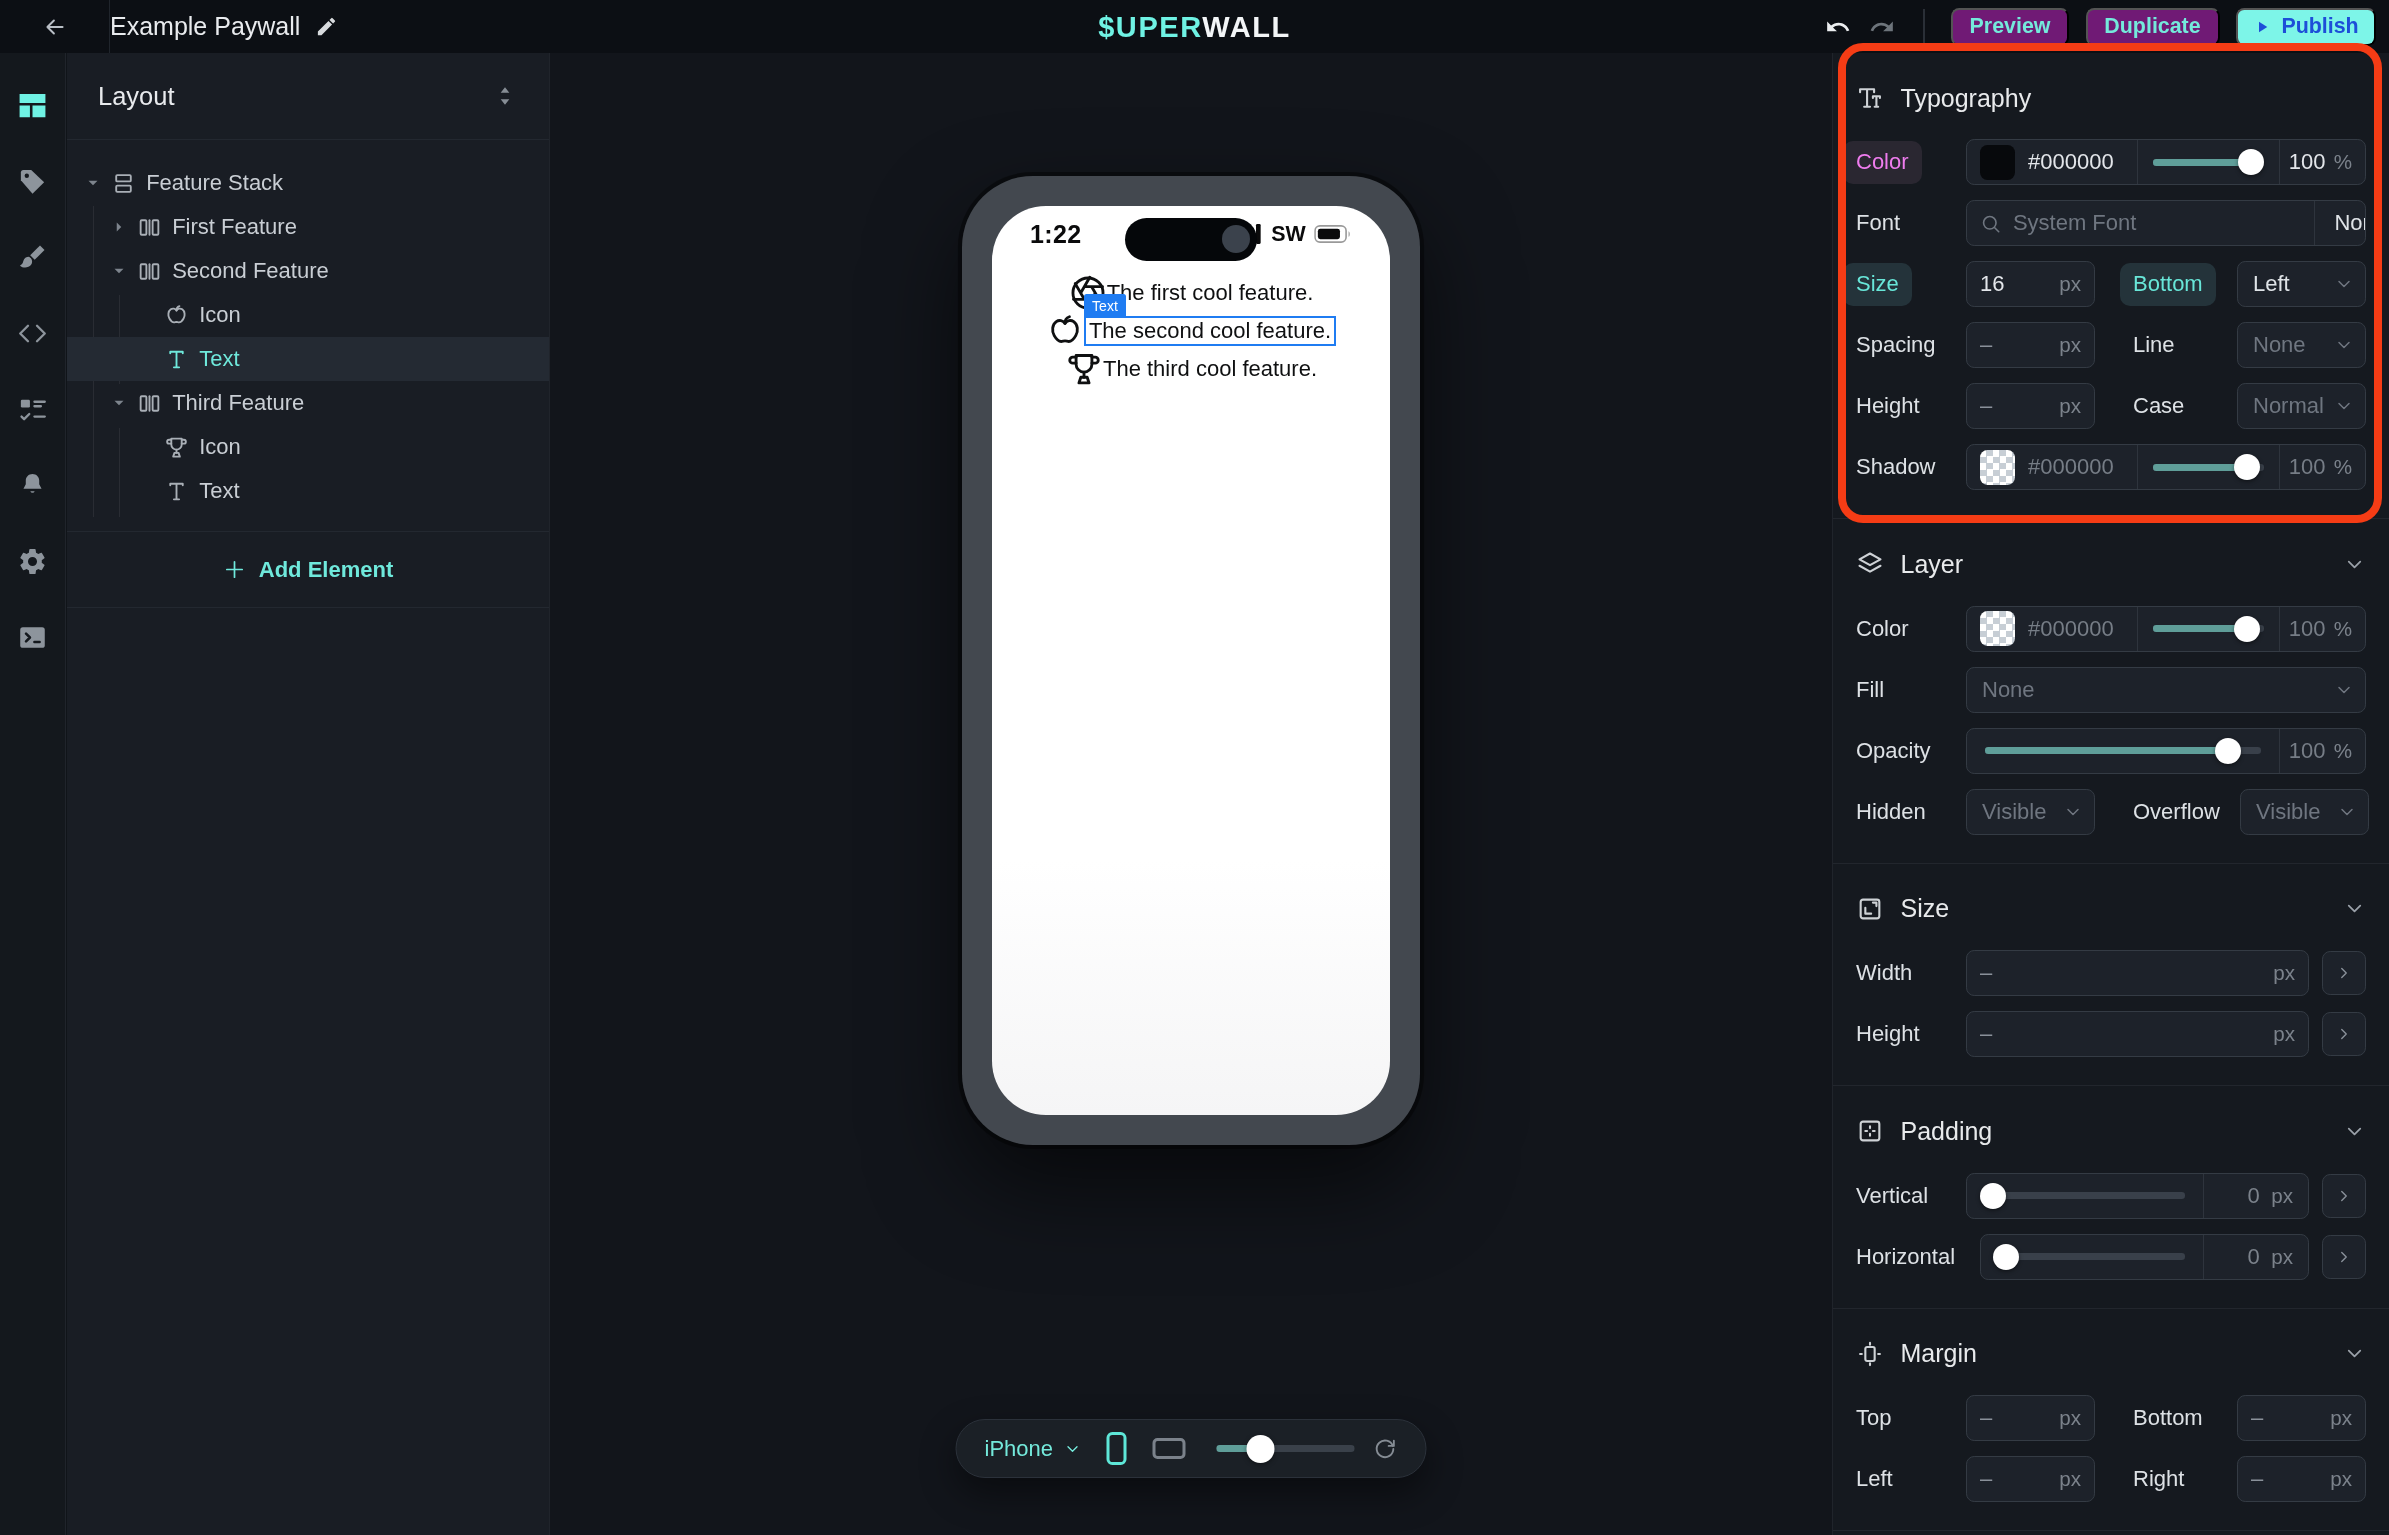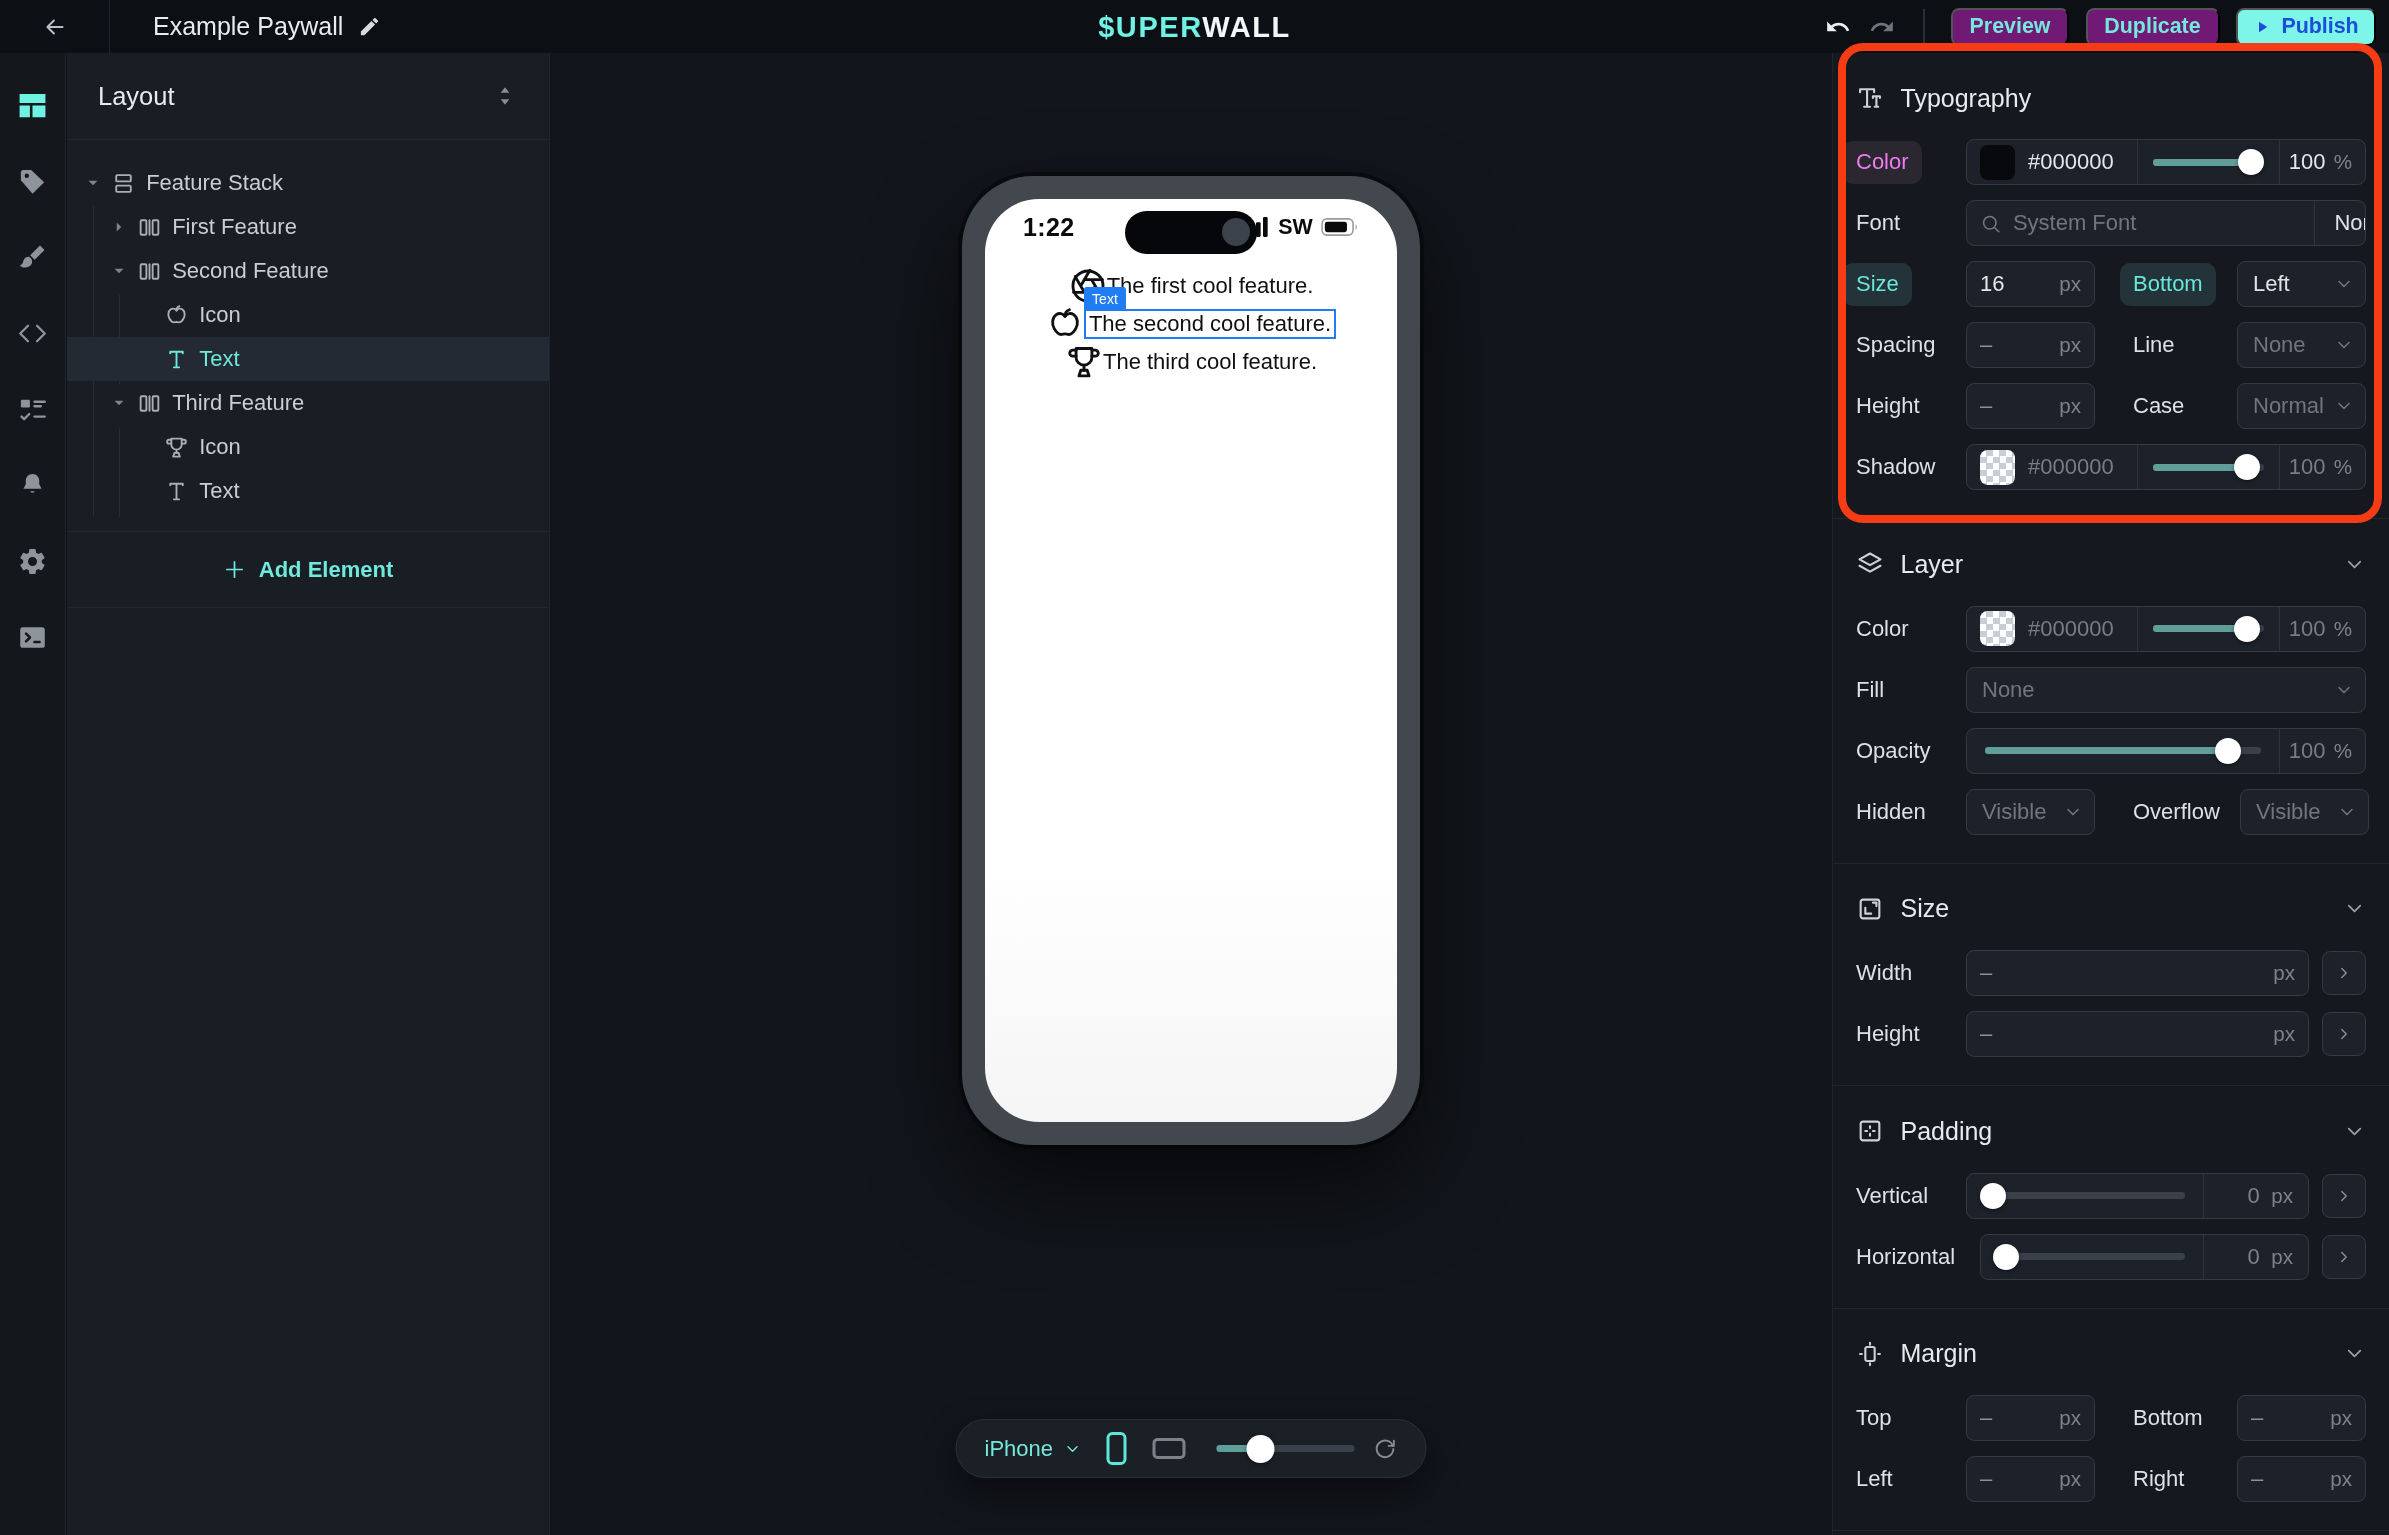--- a/index.html
+++ b/index.html
@@ -4,21 +4,21 @@
 <style>
   *{margin:0;padding:0;box-sizing:border-box}
   html,body{width:2389px;height:1535px;overflow:hidden;background:#101419;font-family:"Liberation Sans",sans-serif;-webkit-font-smoothing:antialiased}
   svg{display:block}
   .ic{stroke:currentColor;fill:none;stroke-width:1.8;stroke-linecap:round;stroke-linejoin:round}
   .icf{fill:currentColor;stroke:none}
 
   
   .topbar{position:absolute;left:0;top:0;width:2389px;height:53px;background:#0c0f14;display:flex;align-items:center;z-index:10}
   .tb-back{width:110px;height:100%;display:flex;align-items:center;justify-content:center;border-right:0.8px solid #20252c;color:#b9bfc6;cursor:pointer}
-  .tb-title-wrap{margin-left:43px;display:flex;align-items:center;gap:15px}
+  .tb-title-wrap{display:flex;align-items:center;gap:15px}
   .tb-title{font-size:25px;color:#e9ebee;font-weight:500}
   .tb-pencil{color:#d8dbde;width:23px;height:23px;cursor:pointer}
   .logo{position:absolute;left:50%;top:50%;transform:translate(-50%,-50%);font-size:29px;font-weight:800;letter-spacing:1.6px}
   .logo .la{color:#6ff2e4}.logo .lr{color:#f3f5f7}
   .tb-right{margin-left:auto;display:flex;align-items:center;gap:16.5px;padding-right:13px}
   .tb-hicon{width:28px;height:28px;display:flex;align-items:center;justify-content:center;cursor:pointer}
   .undo{color:#eceef0}.redo{color:#6d747b}
   .tb-sep{width:1.6px;height:35px;background:#2a2f37;margin:0 10px}
   .btn{height:38px;border-radius:8.2px;display:flex;align-items:center;justify-content:center;font-size:21.4px;font-weight:600;cursor:pointer}
   .btn-ghost{background:#701a75;color:#74e9db}
@@ -47,21 +47,21 @@
   .ticon svg{width:25px;height:25px}
   .d0{padding-left:15px}.d1{padding-left:41px}.d2{padding-left:68px}
   .trow.selected{background:#242a33;color:#6fe9dc}
   .trow.selected .ticon{color:#6fe9dc}
   .lp-div{height:0.8px;background:#232830;margin-top:18px}
   .add-el{height:76px;display:flex;align-items:center;justify-content:center;gap:13px;color:#6fe9dc;font-size:22px;font-weight:600;border-bottom:0.8px solid #232830;cursor:pointer}
   .add-el svg{width:23px;height:23px}
 
   
   .canvas{position:absolute;left:550px;top:53px;bottom:0;right:557px;background:#12151b}
-  .phone{position:absolute;left:50%;transform:translateX(-50%);top:123px;width:458px;height:969px;background:#43484f;border-radius:71px;padding:23px;box-shadow:0 0 0 4.1px rgba(0,0,0,.38),0 41px 91px rgba(0,0,0,.6)}
+  .phone{position:absolute;left:50%;transform:translateX(-50%);top:123px;width:458px;height:969px;background:#43484f;border-radius:71px;padding:30px;box-shadow:0 0 0 4.1px rgba(0,0,0,.38),0 41px 91px rgba(0,0,0,.6)}
   .screen{width:100%;height:100%;background:linear-gradient(180deg,#ffffff 72%,#f5f5f6 100%);border-radius:54px;position:relative;overflow:hidden}
   .sbar{height:46px;margin-top:5px;display:flex;align-items:center;justify-content:space-between;padding:0 38px;position:relative}
   .time{font-size:25px;font-weight:700;color:#0b0b0c;letter-spacing:0.4px}
   .island{position:absolute;left:50%;top:6.6px;transform:translateX(-50%);width:132px;height:43px;background:#05070a;border-radius:23px}
   .cam{position:absolute;right:7.4px;top:7.4px;width:28px;height:28px;border-radius:50%;background:#3b424c}
   .sicons{display:flex;align-items:center;gap:8.2px}
   .sw{font-size:21.4px;font-weight:700;color:#0b0b0c}
   .features{margin-top:16.5px;display:flex;flex-direction:column;align-items:center}
   .feat{height:38px;display:flex;align-items:center;color:#0f1011;font-size:22px}
   .feat .fic{width:38px;height:38px;color:#0f1011}

